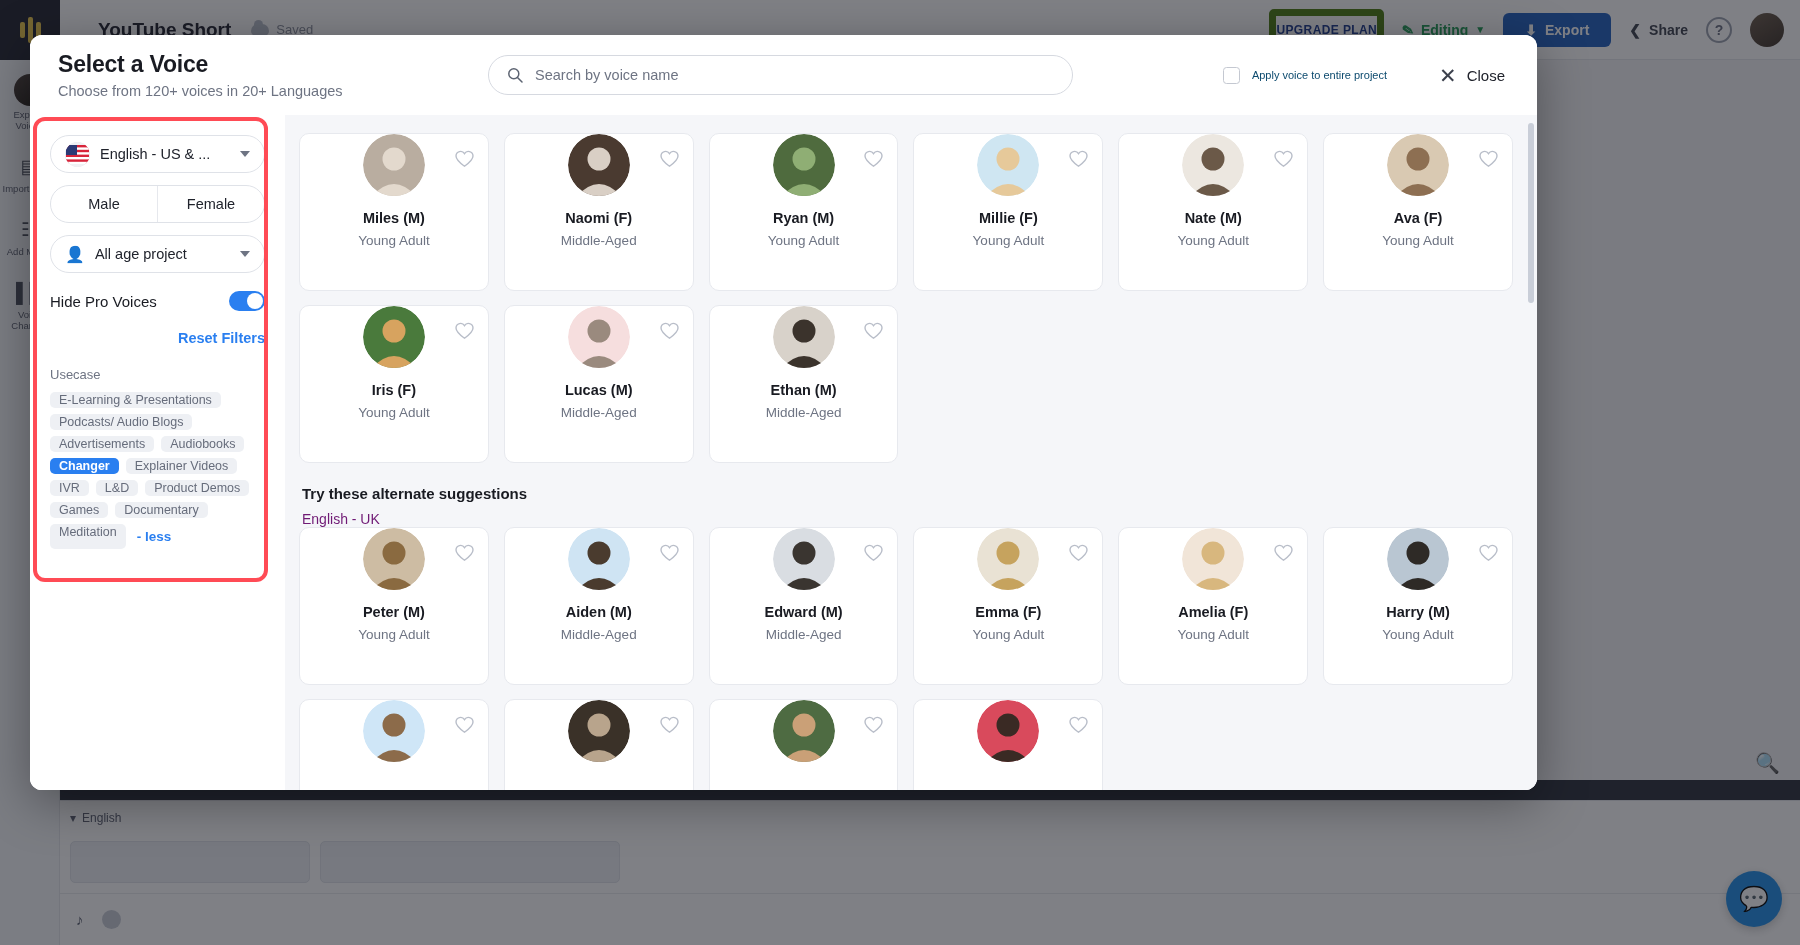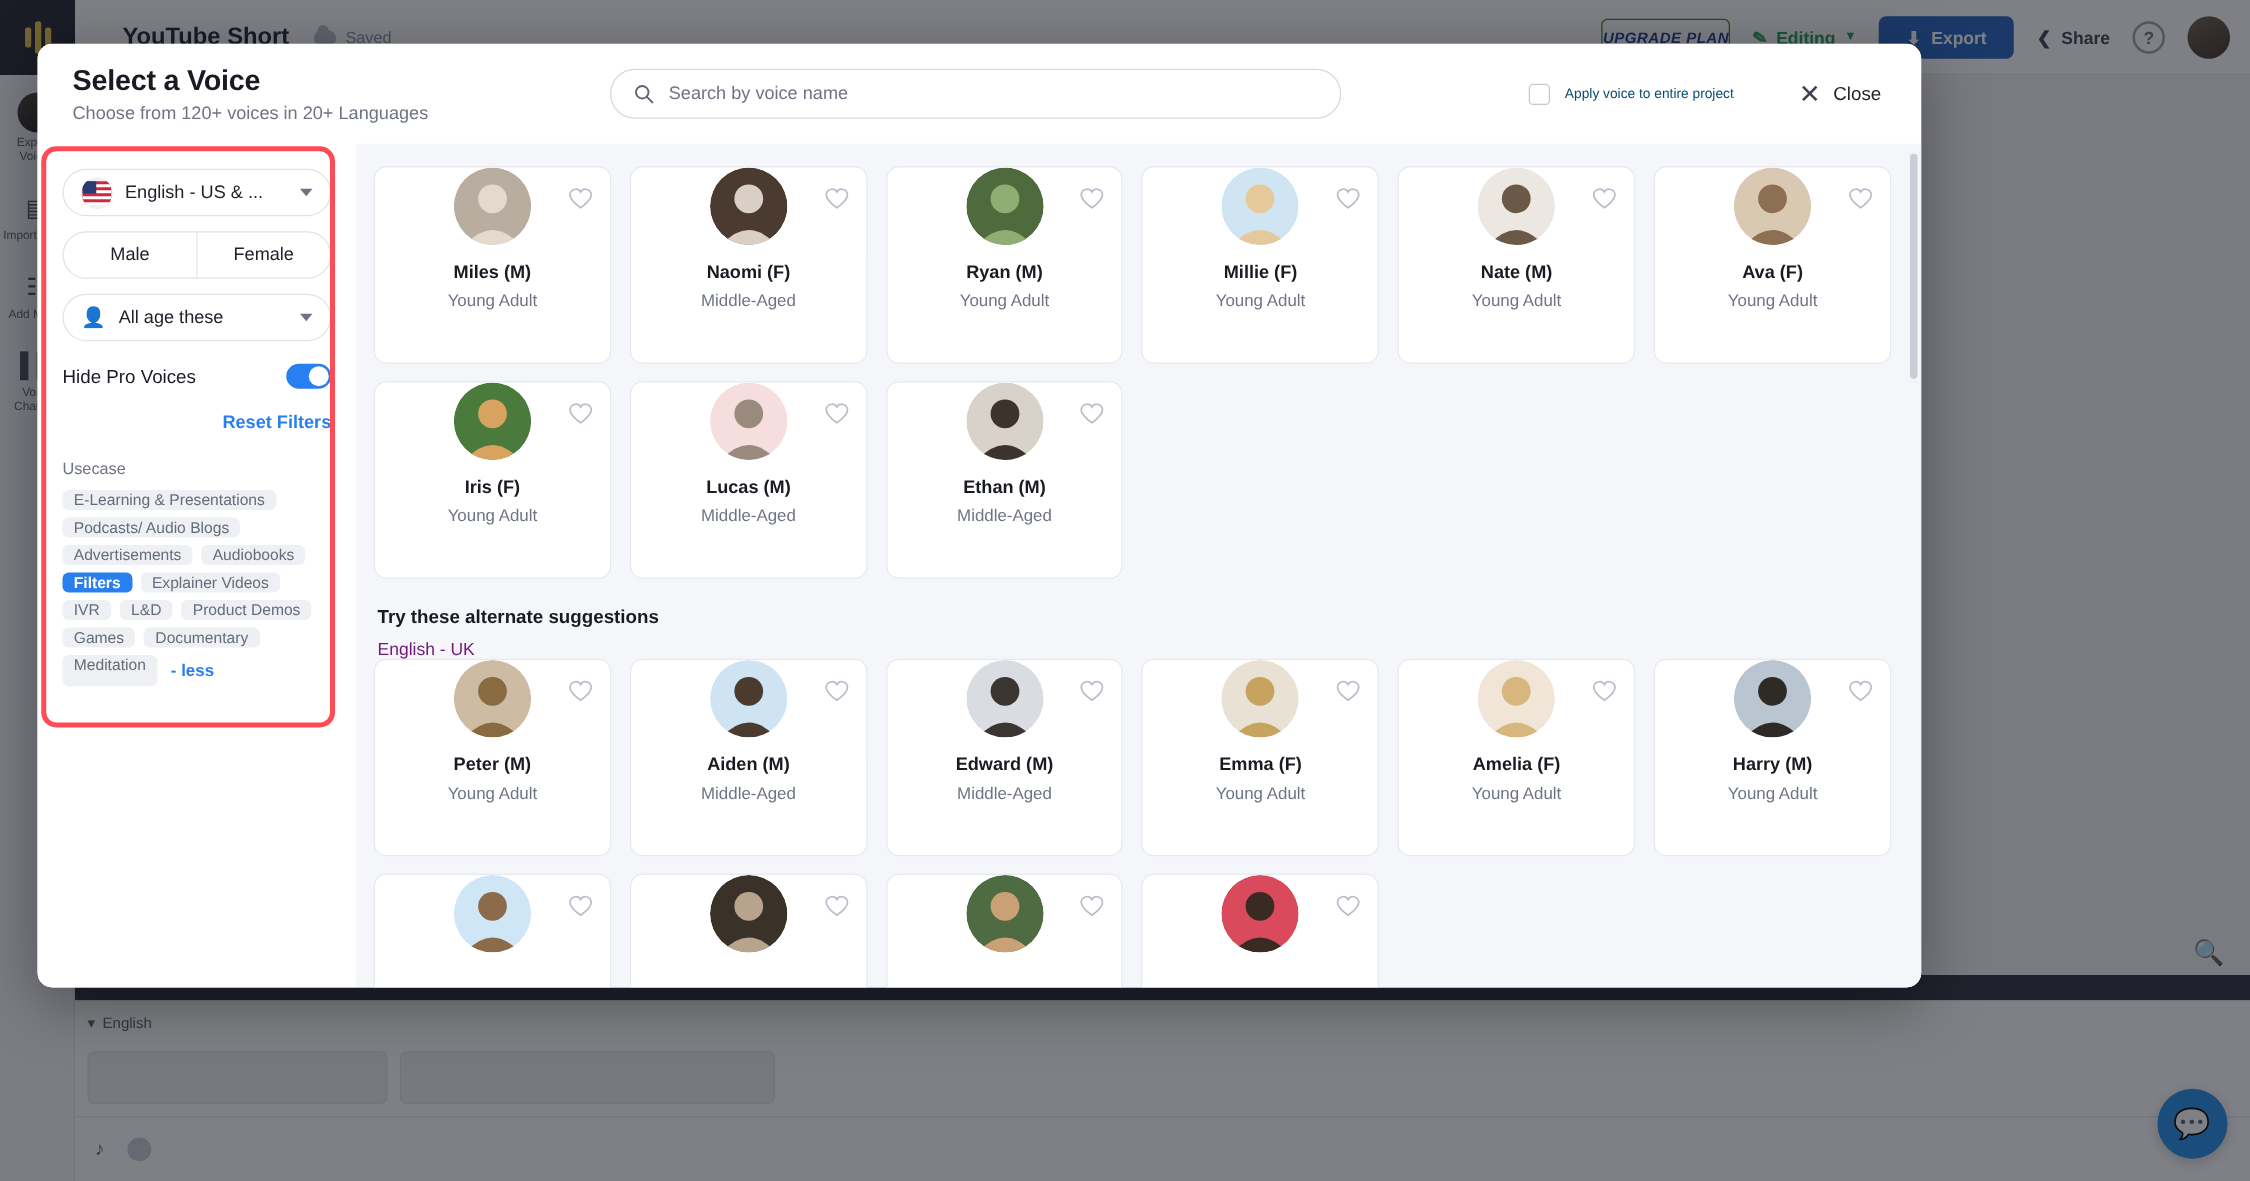--- a/index.html
+++ b/index.html
@@ -28,22 +28,22 @@
   .logo-bars i:nth-child(2) { height: 26px; }
   .logo-bars i:nth-child(3) { height: 16px; }
 
   .proj-title { font-size: 19px; font-weight: 700; color: #20222e; margin-left: 38px; }
   .saved-wrap { display: flex; align-items: center; gap: 7px; margin-left: 20px; color: #8a8f9c; font-size: 13px; }
   .cloud-ico { width: 18px; height: 12px; background: #b9bec9; border-radius: 7px 7px 5px 5px; position: relative; }
   .cloud-ico:before { content:""; position:absolute; width:9px; height:9px; background:#b9bec9; border-radius:50%; top:-4px; left:3px; }
 
   .topbar-right { margin-left: auto; display: flex; align-items: center; gap: 18px; padding-right: 16px; }
   .upgrade-btn {
-    border: 1px solid #4d7c0f; color: #1b3a8f; font-size: 12px; font-weight: 700;
-    letter-spacing: .4px; padding: 7px 0; border-radius: 5px; background: transparent; font-style: italic;
+    border: 7px solid #4d7c0f; color: #1b3a8f; font-size: 12px; font-weight: 700;
+    letter-spacing: .4px; padding: 7px 0; border-radius: 5px; background: transparent;
   }
   .editing-chip { display: flex; align-items: center; gap: 7px; color: #1f9d55; font-size: 14px; font-weight: 600; }
   .pen-ico { color:#1f9d55; font-size: 14px; transform: rotate(-10deg); }
   .chev { font-size: 10px; color: #1f9d55; }
   .export-btn {
     background: #1f5fbf; color: #fff; font-size: 14px; font-weight: 600;
     padding: 9px 22px; border-radius: 6px; display:flex; align-items:center; gap:8px;
   }
   .share-btn { display:flex; align-items:center; gap:8px; color:#3c414d; font-size:14px; font-weight:600; }
   .circ-ico { width: 26px; height: 26px; border-radius: 50%; border: 2px solid #9aa0ad; color:#6b7080;
@@ -330,40 +330,40 @@
         <span class="caret"></span>
       </div>
 
       <div class="gender-seg">
         <div>Male</div>
         <div>Female</div>
       </div>
 
       <div class="age-select">
         <span class="person-ico">👤</span>
-        <span class="age-txt">All age these</span>
+        <span class="age-txt">All age project</span>
         <span class="caret"></span>
       </div>
 
       <div class="pro-row">
         <span class="pro-lbl">Hide Pro Voices</span>
         <span class="toggle"></span>
       </div>
 
       <div class="reset-row">
         <span class="reset-link">Reset Filters</span>
       </div>
 
       <div class="usecase-lbl">Usecase</div>
       <div class="tags" id="tags">
           <div class="tag">E-Learning &amp; Presentations</div>
           <div class="tag">Podcasts/ Audio Blogs</div>
           <div class="tag">Advertisements</div>
           <div class="tag">Audiobooks</div>
-          <div class="tag sel">Filters</div>
+          <div class="tag sel">Changer</div>
           <div class="tag">Explainer Videos</div>
           <div class="tag">IVR</div>
           <div class="tag">L&amp;D</div>
           <div class="tag">Product Demos</div>
           <div class="tag">Games</div>
           <div class="tag">Documentary</div>
           <div class="tag">Meditation</div>
           <div class="less-link">- less</div>
         </div>
     </div>

